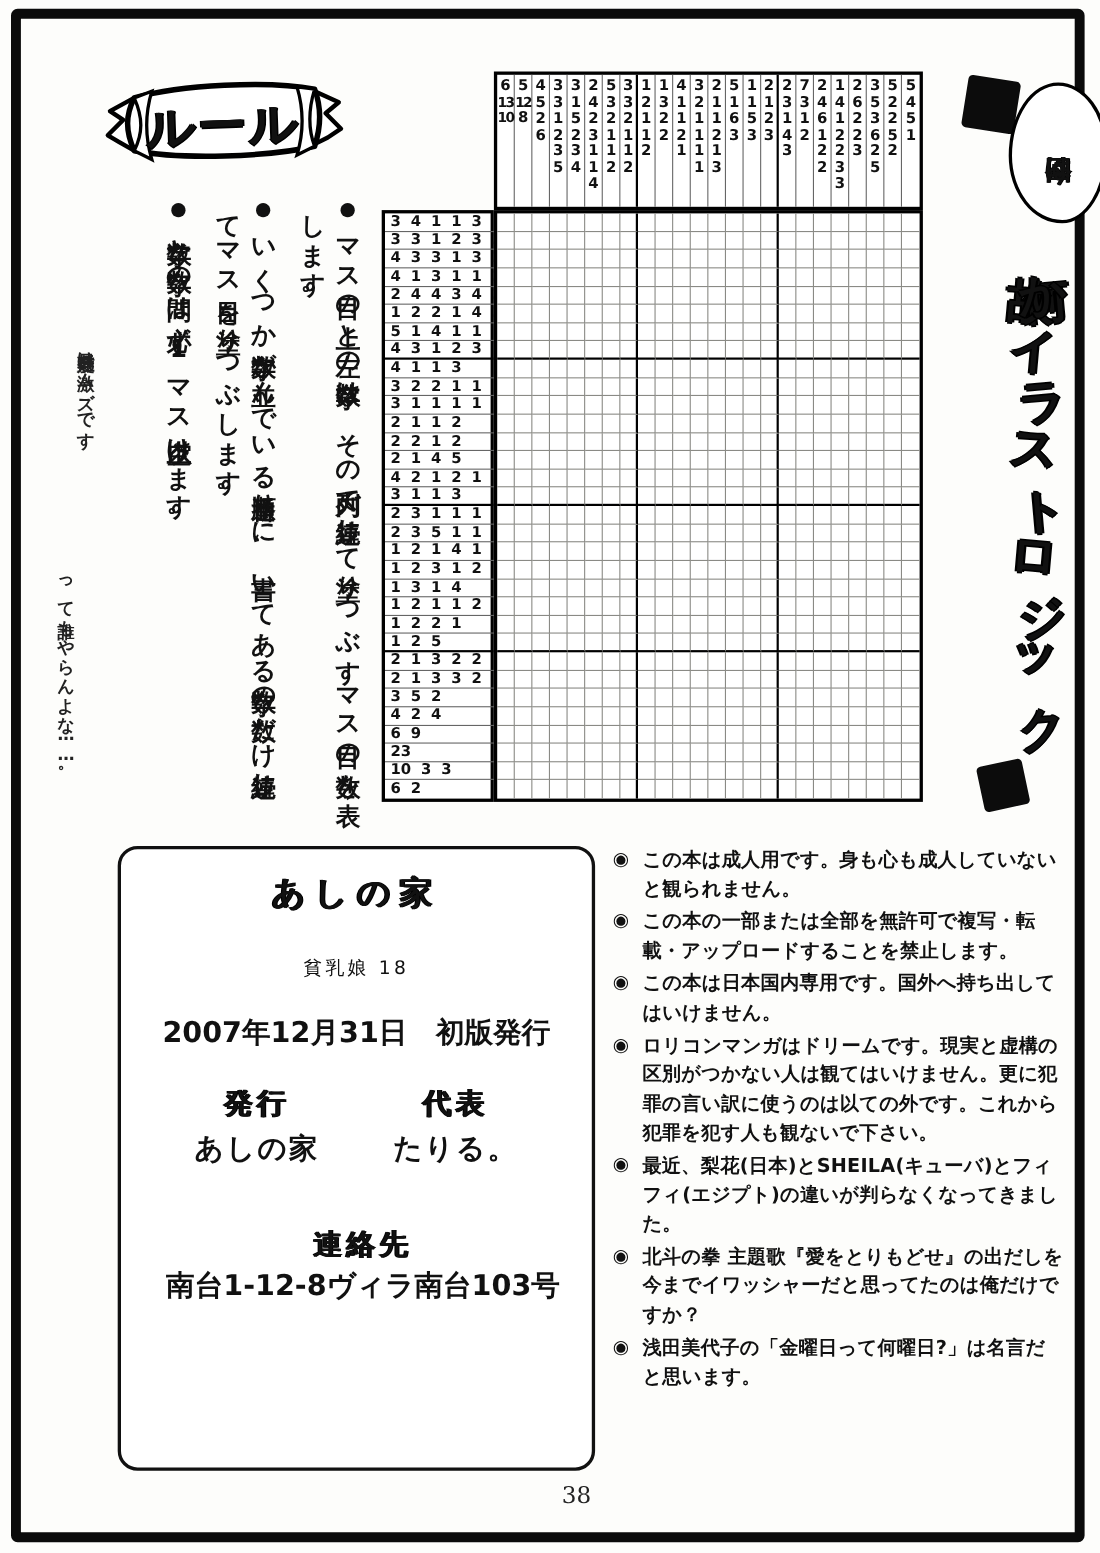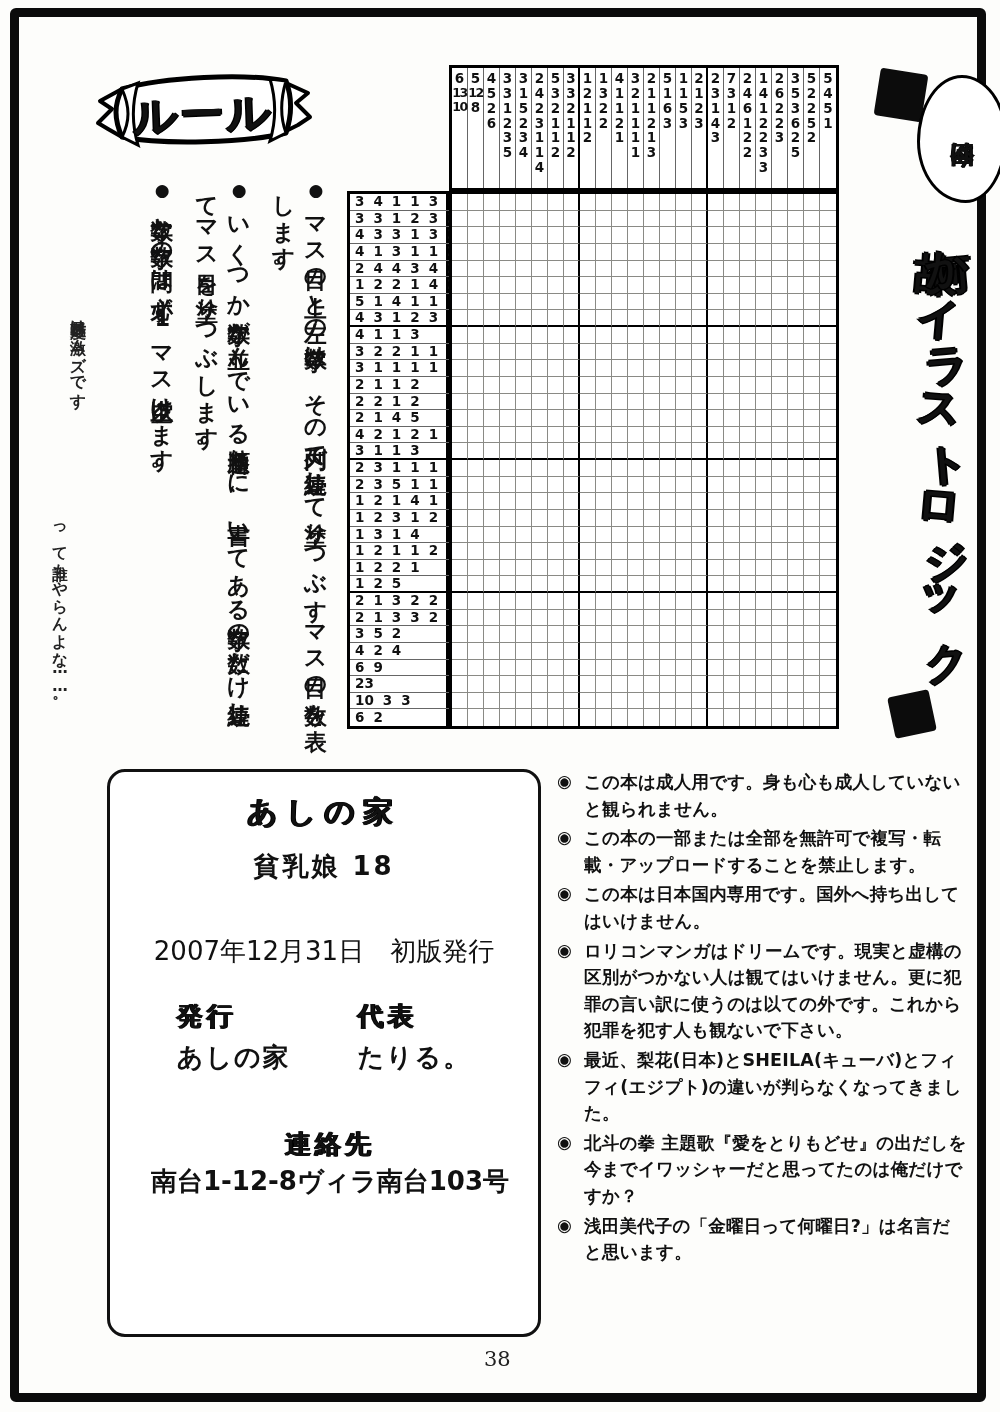--- a/index.html
+++ b/index.html
@@ -60,42 +60,42 @@
     text-align:center;text-shadow:2px 0 #000,-2px 0 #000,0 1.5px #000,0 -1.5px #000;}
   .main-title .tchar{display:inline-block;}
   .main-title .tchar:nth-child(odd){transform:rotate(-5deg) translateX(2px);}
   .main-title .tchar:nth-child(even){transform:rotate(5deg) translateX(-2px);}
 
   
   .colophon{position:absolute;left:88px;top:752px;width:434px;height:568px;border:3.5px solid #111;
     border-radius:18px;box-sizing:border-box;display:flex;flex-direction:column;align-items:center;background:#fff;}
   .c-heading{margin-top:20px;font-size:30px;font-weight:900;letter-spacing:8px;
     text-shadow:1px 0 #000,-1px 0 #000;}
-  .c-book{margin-top:16px;font-size:26px;font-weight:bold;letter-spacing:3px;}
-  .c-date{margin-top:50px;font-size:26px;font-weight:normal;white-space:nowrap;}
+  .c-book{margin-top:35px;font-size:17px;font-weight:normal;letter-spacing:3px;}
+  .c-date{margin-top:30px;font-size:26px;font-weight:bold;white-space:nowrap;}
   .c-pubrow{margin-top:30px;width:100%;display:flex;justify-content:space-evenly;}
-  .c-pub,.c-rep{}
+  .c-pub,.c-rep{text-align:center;}
   .c-label{font-size:26px;font-weight:900;letter-spacing:4px;text-shadow:1px 0 #000,-1px 0 #000;}
   .c-value{margin-top:6px;font-size:26px;font-weight:bold;letter-spacing:2px;}
   .c-printer{margin-top:28px;text-align:center;}
   .c-printrow{margin-top:4px;display:flex;align-items:baseline;gap:20px;}
   .c-company{font-size:25px;font-weight:bold;}
   .c-printname{font-size:30px;font-weight:900;letter-spacing:3px;text-shadow:1px 0 #000,-1px 0 #000;}
   .c-contact{margin-top:24px;text-align:center;margin-left:12px;}
   .c-addr1{margin-top:4px;font-size:27px;font-weight:bold;letter-spacing:2px;}
   .c-addr2{margin-top:2px;font-size:26px;font-weight:bold;white-space:nowrap;text-align:right;}
   .c-person{margin-top:2px;font-size:27px;font-weight:bold;letter-spacing:6px;}
 
   
   .notices{position:absolute;left:538px;top:752px;width:410px;}
   .notice{display:flex;gap:5px;margin-bottom:3px;}
   .notice .mark{flex:0 0 22px;font-size:17px;line-height:1.5;}
   .notice .ntext{flex:1;font-size:17.5px;font-weight:bold;line-height:1.52;letter-spacing:0.2px;}
 
-  .page-number{position:absolute;left:465px;top:1330px;width:80px;text-align:left;
+  .page-number{position:absolute;left:465px;top:1330px;width:80px;text-align:center;
     font-family:"DejaVu Serif",serif;font-size:21px;color:#222;}
 </style>
 </head>
 <body>
 
 <div class="page">
   <div class="frame">
 
     <div class="banner">
       <svg width="220" height="110" viewBox="0 0 220 110">

